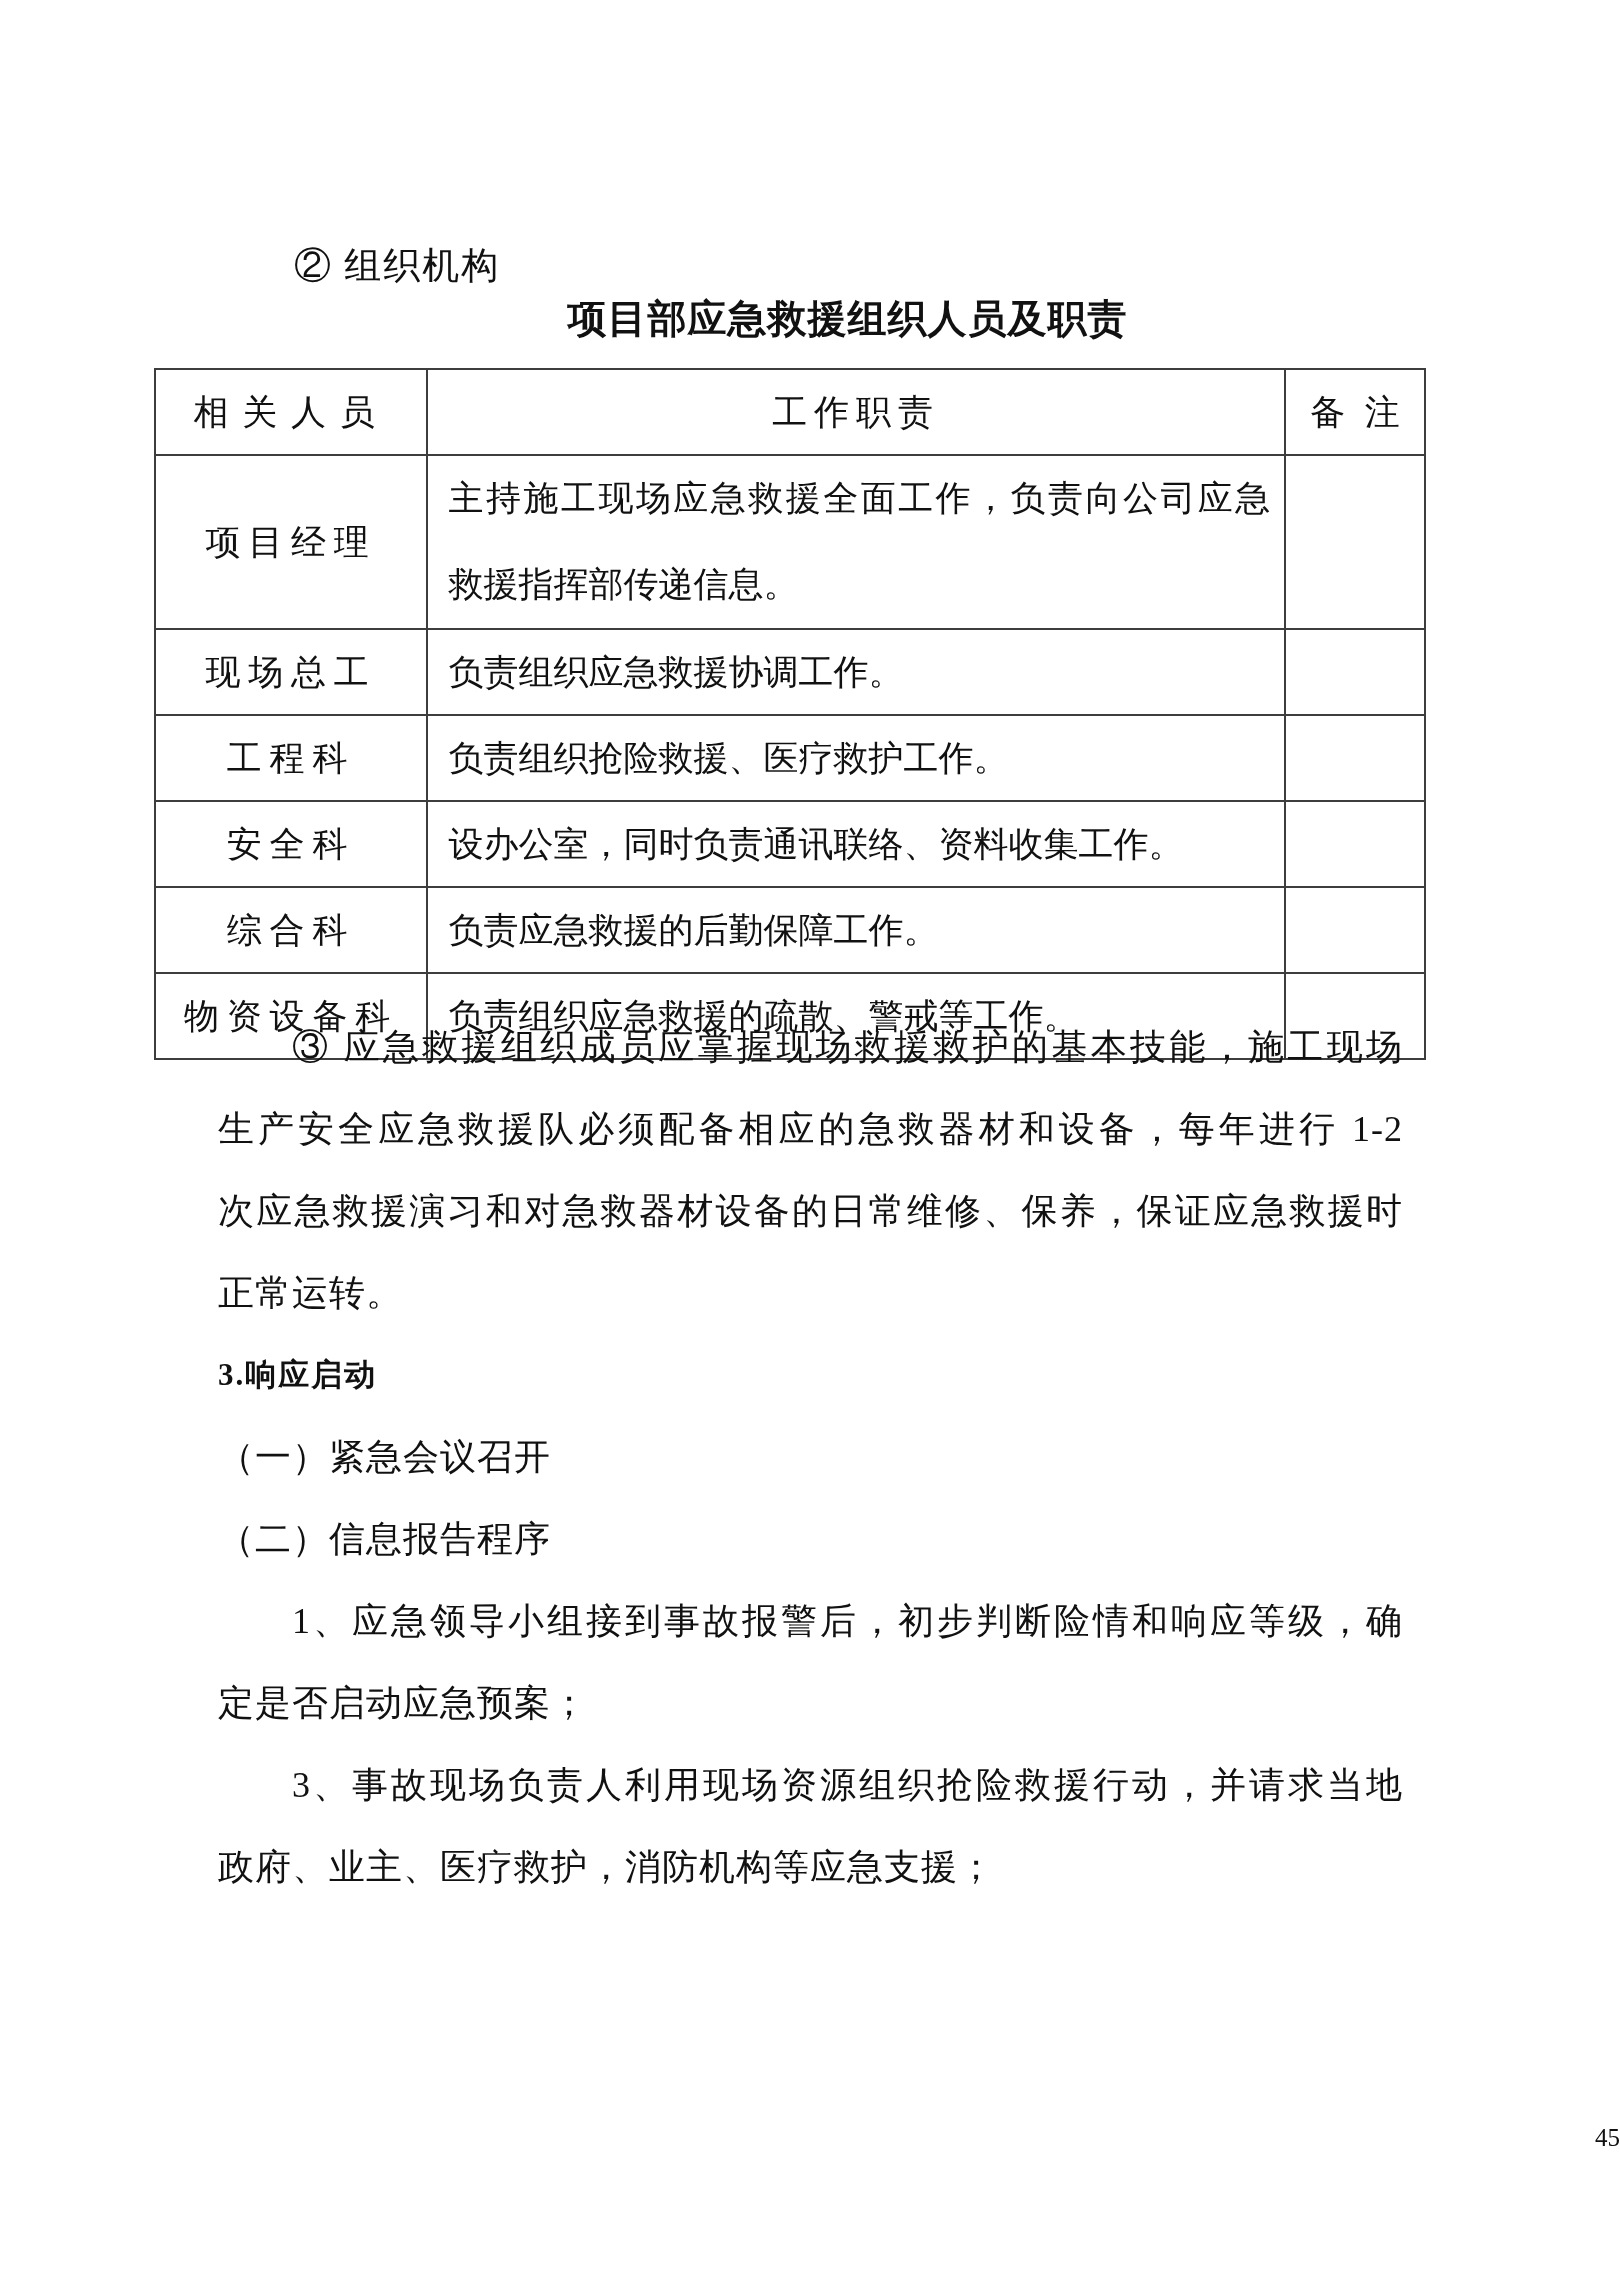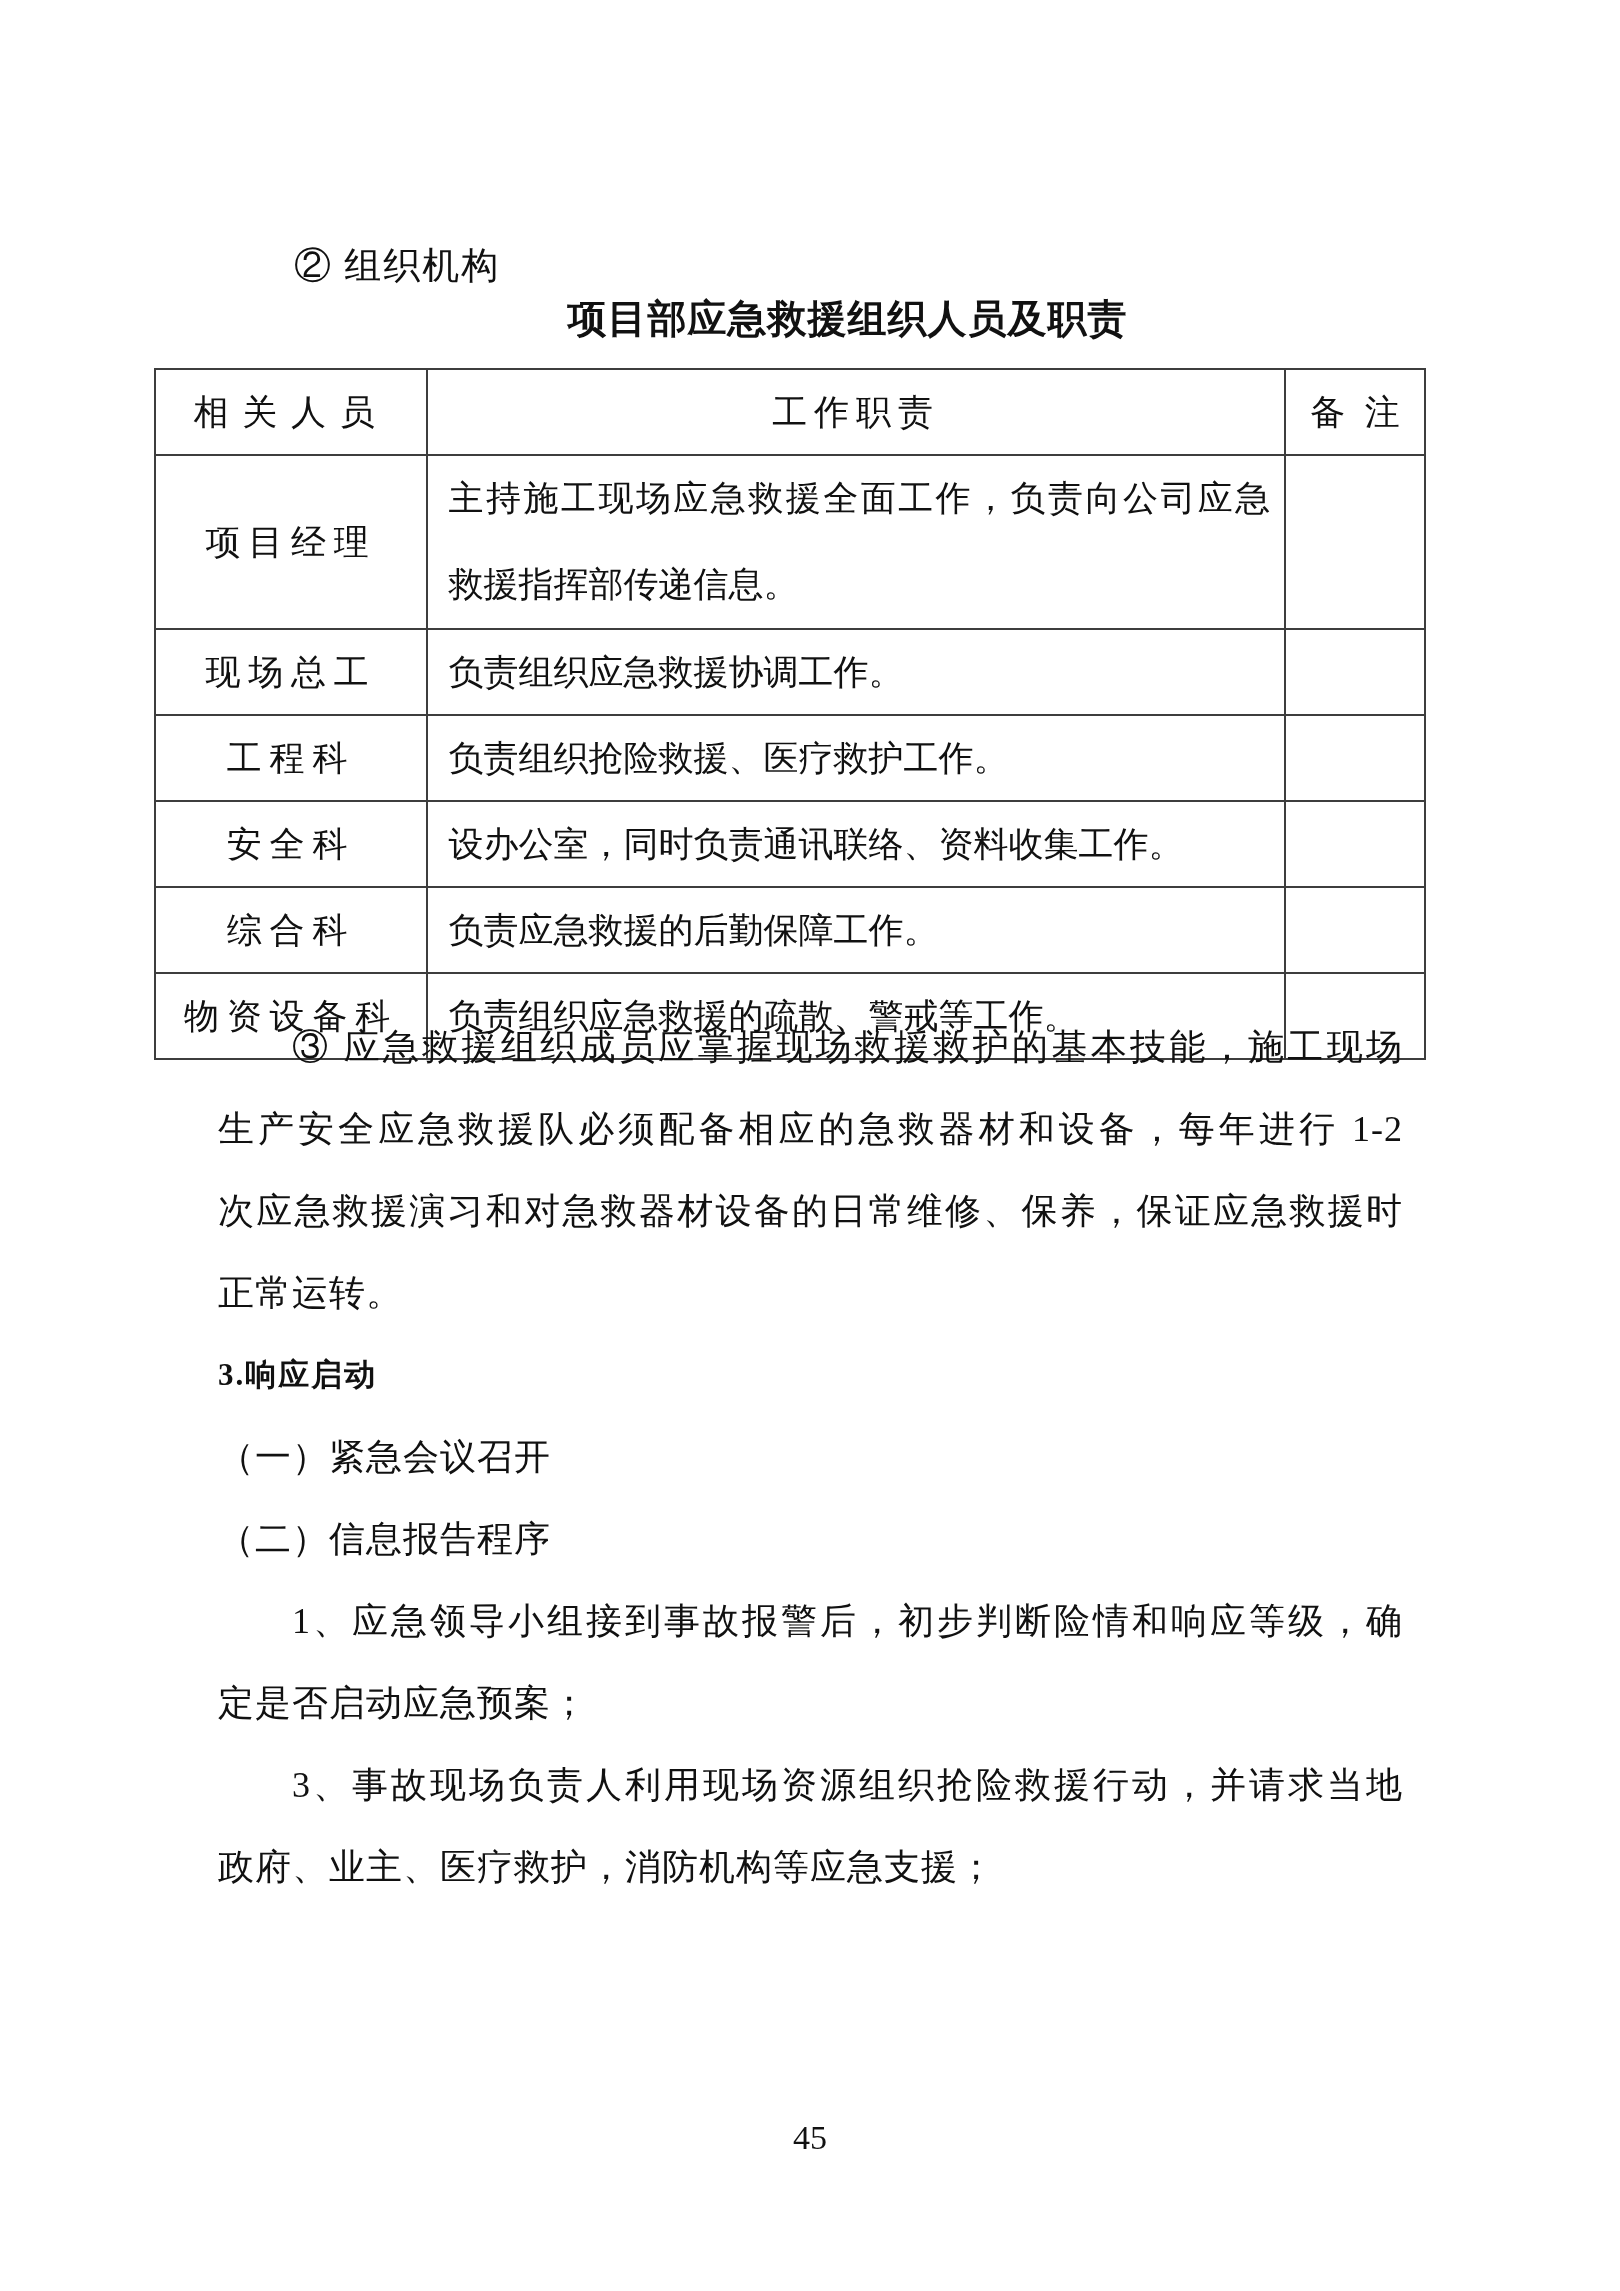--- a/index.html
+++ b/index.html
@@ -48,21 +48,21 @@
   .body-flow{
     position:absolute;left:218px;top:1006px;width:1185px;
     font-size:36px;
   }
   .ln{line-height:82px;min-height:82px;letter-spacing:1px;}
   .fill{text-align:justify;text-align-last:justify;}
   .ind{text-indent:74px;}
   .head3{font-weight:bold;font-size:31px;letter-spacing:2px;}
   .page-number{
     position:absolute;left:0;top:2115px;width:1620px;
-    text-align:center;font-size:34px;line-height:45px;
+    text-align:right;font-size:25px;line-height:45px;
   }
 </style>
 </head>
 <body>
 
 <div class="page">
 
   <div class="section-heading">② 组织机构</div>
 
   <div class="table-title">项目部应急救援组织人员及职责</div>

